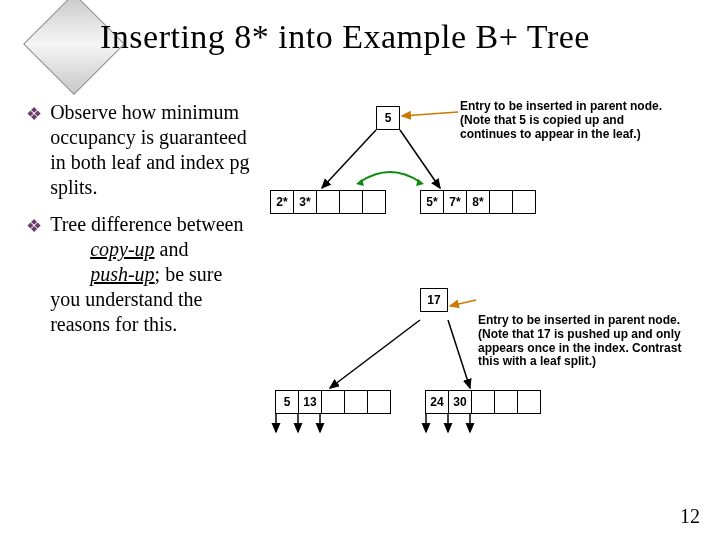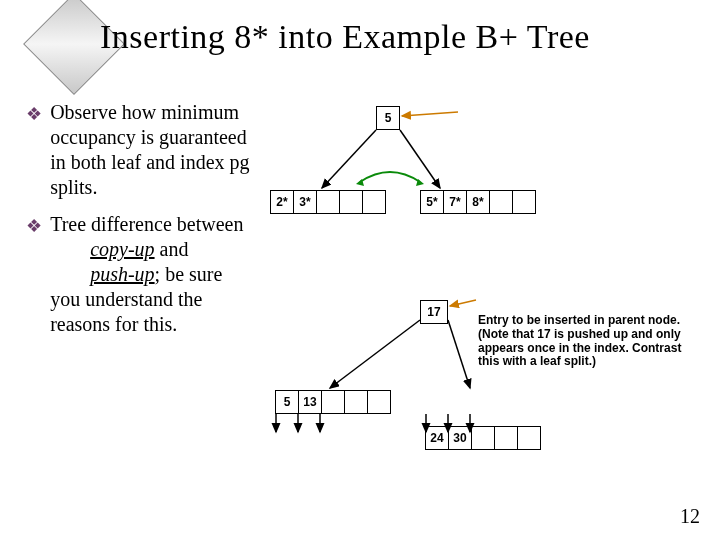--- a/index.html
+++ b/index.html
@@ -116,52 +116,53 @@
     </div>
   </div>
 </div>
 
 <div class="diagram">
 
   <div class="node" style="left:116px; top:6px;">
     <div class="cell">5</div>
   </div>
 
+  <div class="note" style="left:200px; top:0px;">Entry to be inserted in parent node. (Note that 5 is copied up and continues to appear in the leaf.)</div>
 
   <div class="node" style="left:10px; top:90px;">
     <div class="cell">2*</div>
     <div class="cell">3*</div>
     <div class="cell"></div>
     <div class="cell"></div>
     <div class="cell"></div>
   </div>
 
   <div class="node" style="left:160px; top:90px;">
     <div class="cell">5*</div>
     <div class="cell">7*</div>
     <div class="cell">8*</div>
     <div class="cell"></div>
     <div class="cell"></div>
   </div>
 
-  <div class="node" style="left:160px; top:200px;">
+  <div class="node" style="left:160px; top:188px;">
     <div class="cell w">17</div>
   </div>
 
   <div class="note" style="left:218px; top:178px;margin-top:36px;">Entry to be inserted in parent node. (Note that 17 is pushed up and only appears once in the index. Contrast this with a leaf split.)</div>
 
   <div class="node" style="left:15px; top:290px;">
     <div class="cell">5</div>
     <div class="cell">13</div>
     <div class="cell"></div>
     <div class="cell"></div>
     <div class="cell"></div>
   </div>
 
-  <div class="node" style="left:165px; top:290px;margin-top:36px;">
+  <div class="node" style="left:165px; top:290px;">
     <div class="cell">24</div>
     <div class="cell">30</div>
     <div class="cell"></div>
     <div class="cell"></div>
     <div class="cell"></div>
   </div>
 
   <svg class="overlay">
     <defs>
       <marker id="arr" markerWidth="8" markerHeight="8" refX="6" refY="3" orient="auto">

